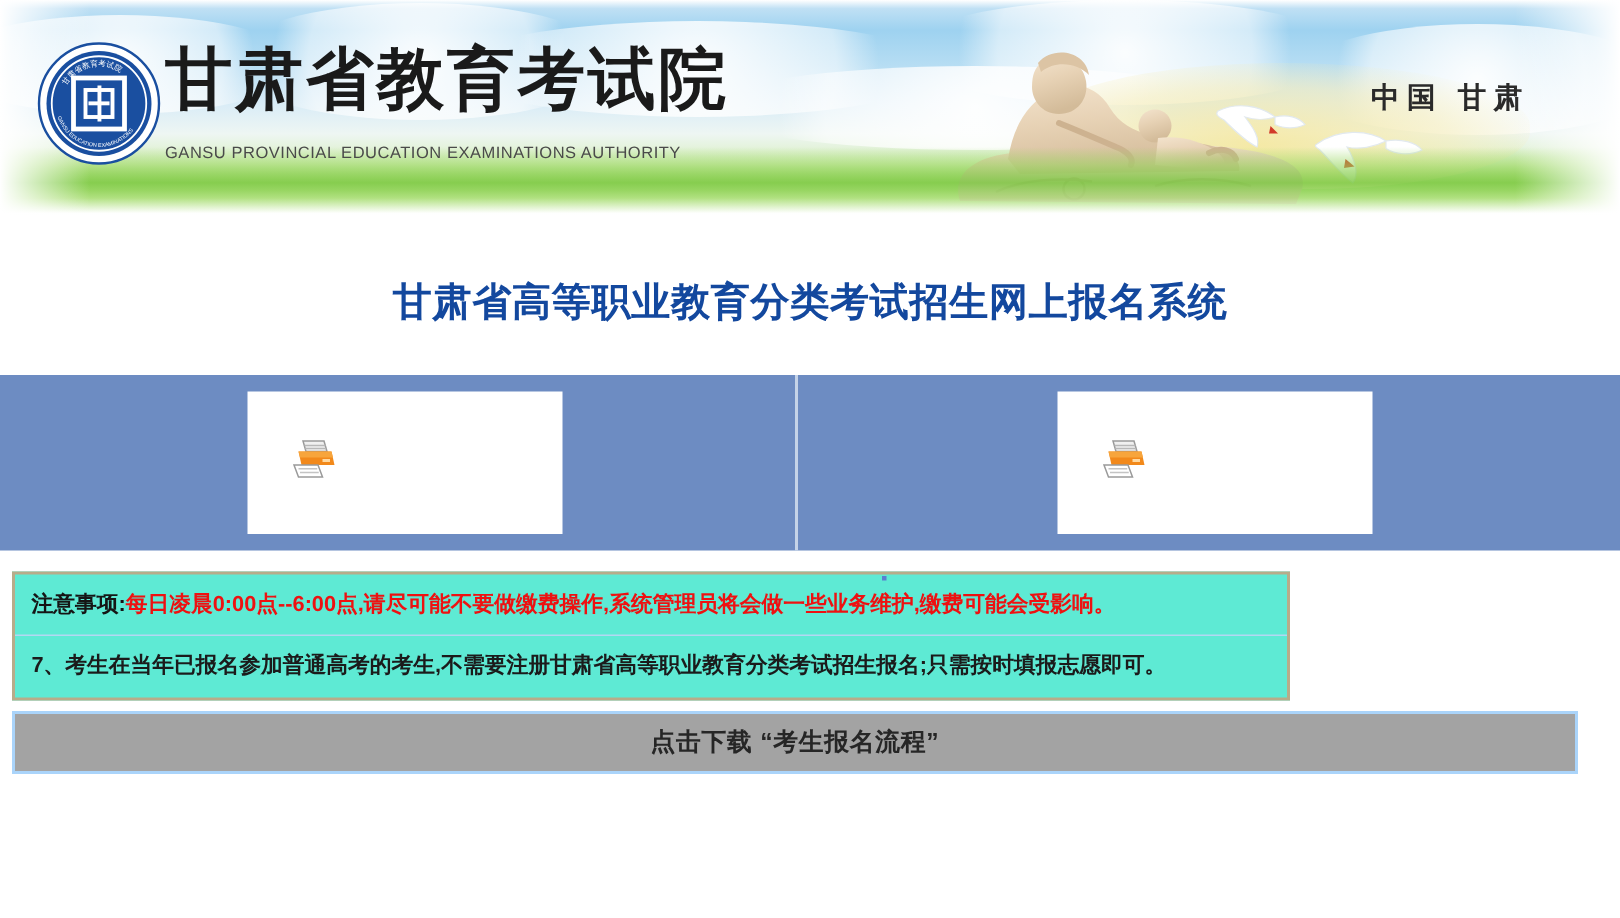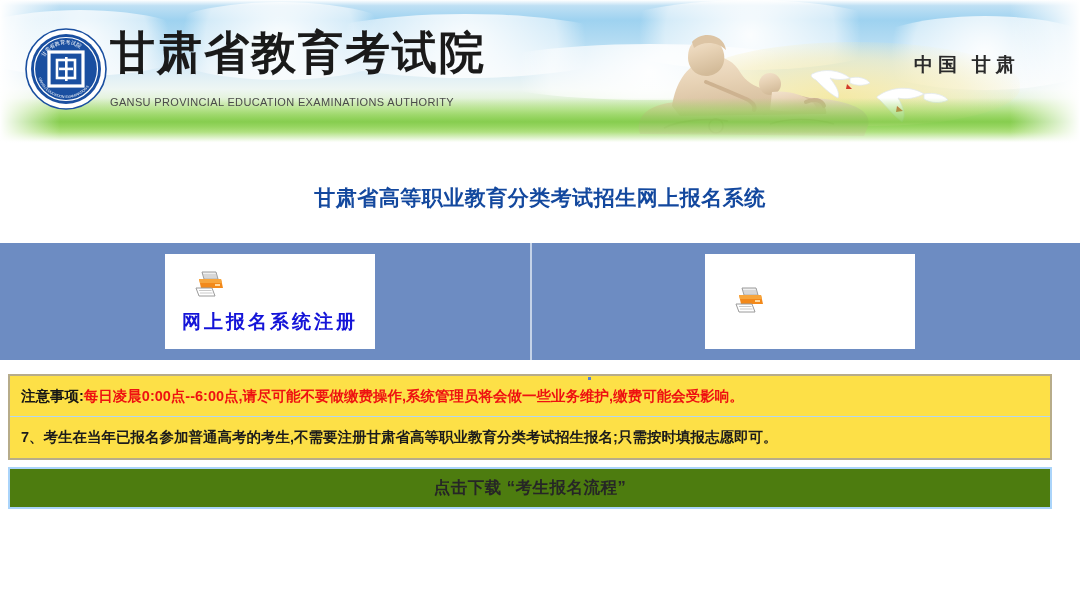--- a/index.html
+++ b/index.html
@@ -120,21 +120,21 @@
     color: #2a2a2a;
     letter-spacing: 5px;
     white-space: nowrap;
   }
 
   
   .page-title {
     width: 1080px;
     text-align: center;
     font-family: "Liberation Sans", "DejaVu Sans", sans-serif;
-    font-size: 21px;
+    font-size: 26px;
     font-weight: 700;
     color: #13489e;
     letter-spacing: 0.5px;
     margin-top: 40px;
     white-space: nowrap;
   }
 
   
   .button-bar {
     position: relative;
@@ -184,24 +184,24 @@
     color: #1414d8;
     letter-spacing: 3px;
     white-space: nowrap;
     margin-top: 6px;
   }
 
   
   .notice-box {
     margin-top: 14px;
     margin-left: 8px;
-    width: 1044px;
+    width: 852px;
     border: 2px solid #b7ac8a;
     box-sizing: border-box;
-    background: #fde047;
+    background: #5eead4;
   }
   .notice-row {
     padding: 9px 10px 9px 11px;
     border-bottom: 1px solid #b3d7f2;
     font-size: 14.5px;
     font-weight: 700;
     line-height: 1.55;
     color: #1b1b1b;
     box-sizing: border-box;
   }
@@ -220,21 +220,21 @@
   .download-bar {
     margin-top: 7px;
     margin-left: 8px;
     width: 1044px;
     height: 42px;
     border: 2px solid #aad4fa;
     box-sizing: border-box;
     display: flex;
     align-items: center;
     justify-content: center;
-    background: #4d7c0f;
+    background: #a3a3a3;
   }
   .download-link {
     font-size: 16.5px;
     font-weight: 700;
     color: #262626;
     letter-spacing: 0.5px;
     cursor: pointer;
     white-space: nowrap;
   }
 </style>
@@ -345,21 +345,20 @@
             <path d="M10.5,8 L24.5,8" stroke="#b8b8b8" stroke-width="0.9"></path>
             <path d="M6,10 L28,10 L30,19 L8,19 Z" fill="#f2891b"></path>
             <path d="M6,10 L28,10 L29,14 L7,14 Z" fill="#f7a53c"></path>
             <rect x="22" y="15" width="5" height="2" fill="#ffd9a0"></rect>
             <path d="M3,19 L19,19 L22,27 L6,27 Z" fill="#ffffff" stroke="#9a9a9a" stroke-width="1"></path>
             <path d="M6,21.5 L18.5,21.5" stroke="#c4c4c4" stroke-width="0.9"></path>
             <path d="M7,24 L19.5,24" stroke="#c4c4c4" stroke-width="0.9"></path>
           </svg>
         </span>
       </div>
-      <div class="entry-label">网上报名系统注册</div>
     </div>
   </div>
 
   <div class="bar-divider"></div>
 
   <div class="bar-half">
     <div class="entry-card">
       <div class="icon-wrap">
         <span>
           <svg width="34" height="30" viewBox="0 0 34 30">

